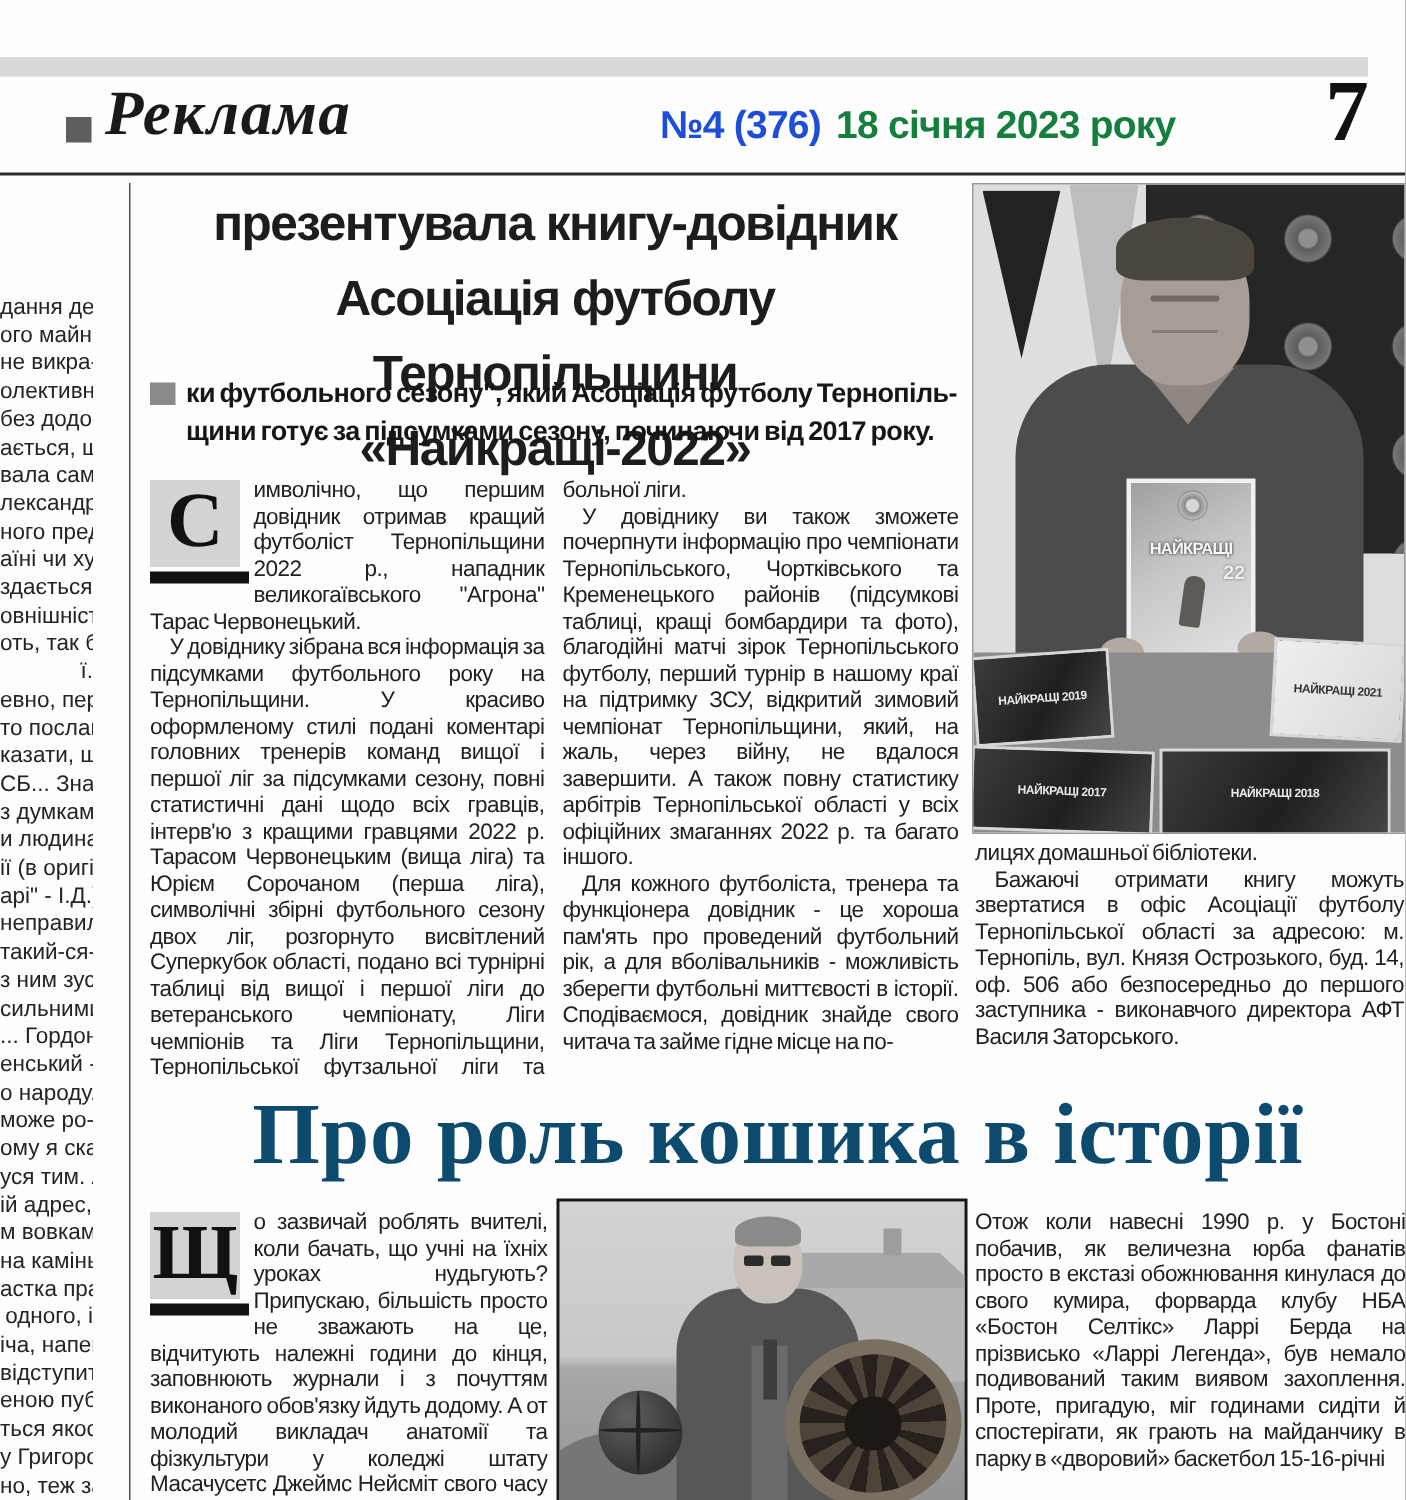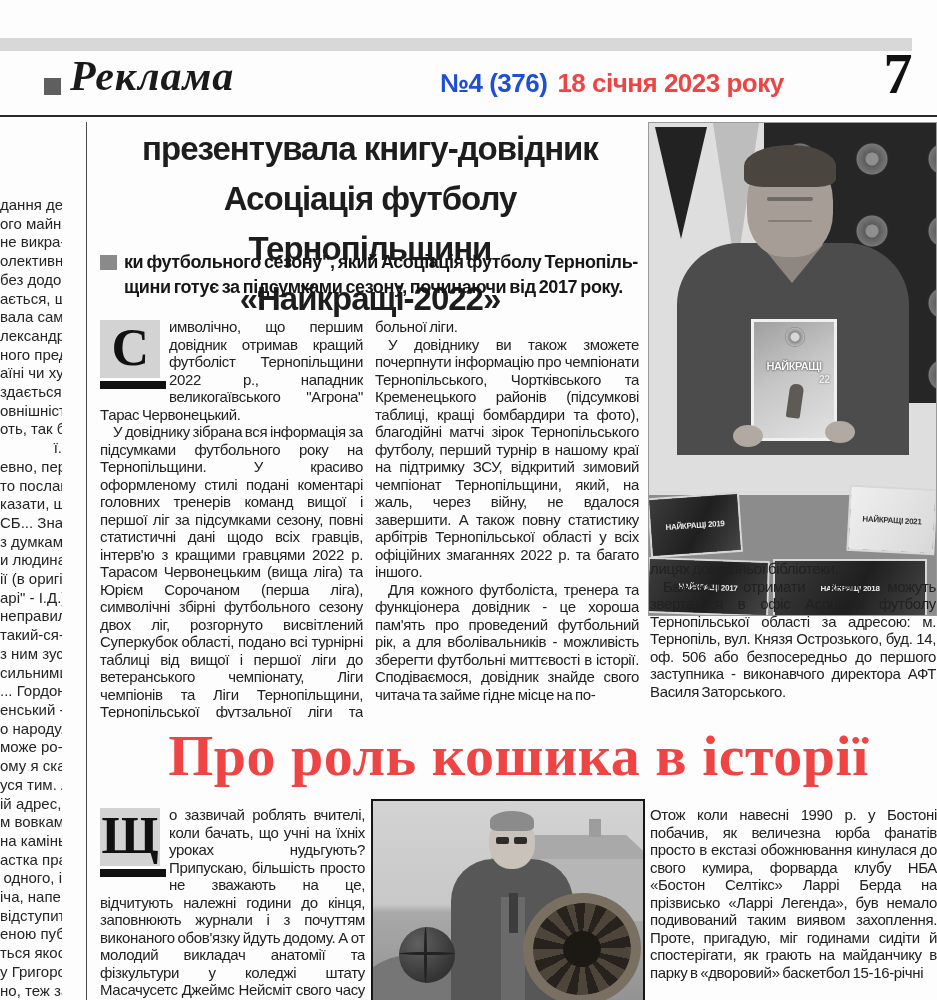--- a/index.html
+++ b/index.html
@@ -12,21 +12,21 @@
   .topbar{position:absolute;left:0;top:38px;width:912px;height:13px;background:#d8d8d8;}
   .section-sq{position:absolute;left:44px;top:78px;width:17px;height:17px;background:#5f5f5f;}
   .section-label{
     position:absolute;left:70px;top:52px;
     font-family:"Liberation Serif",serif;font-style:italic;font-weight:700;
     font-size:42px;color:#1a1a1a;letter-spacing:1px;
   }
   .issue-line{position:absolute;left:440px;top:68px;width:400px;
     font-weight:700;font-size:26px;letter-spacing:-0.5px;white-space:nowrap;}
   .issue-number{color:#1d4ed8;margin-right:10px;}
-  .issue-date{color:#ef4444;}
+  .issue-date{color:#15803d;}
   .page-number{position:absolute;left:868px;top:40px;width:60px;text-align:center;
     font-family:"Liberation Serif",serif;font-weight:700;font-size:58px;color:#111;}
   .header-rule{position:absolute;left:0;top:115px;width:937px;height:2px;background:#2a2a2a;}
   
   .left-strip{
     position:absolute;left:0;top:196px;width:62px;height:804px;overflow:hidden;
     font-size:15px;line-height:18.7px;color:#242424;text-align:right;white-space:nowrap;
   }
   .column-rule{position:absolute;left:86px;top:122px;width:1px;height:878px;background:#4a4a4a;}
   
@@ -46,21 +46,21 @@
   .bodycol p.ind{text-indent:13px;}
   .a1-col1{position:absolute;left:100px;top:318px;width:263px;height:400px;}
   .a1-col2{position:absolute;left:375px;top:318px;width:264px;height:400px;}
   .a1-col3{position:absolute;left:650px;top:560px;width:286px;height:160px;}
   
   .dropcap-wrap{float:left;width:60px;margin:2px 9px 0 0;}
   .dropcap-letter{display:block;height:58px;background:#d3d3d3;color:#111;
     font-family:"Liberation Serif",serif;font-weight:700;font-size:52px;line-height:56px;text-align:center;}
   .dropcap-bar{display:block;height:8px;background:#111;margin-top:3px;width:66px;}
   
-  .photo1{position:absolute;left:649px;top:123px;width:287px;height:492px;background:#dedede;
+  .photo1{position:absolute;left:649px;top:123px;width:287px;height:432px;background:#dedede;
     overflow:hidden;outline:1px solid #9a9a9a;}
   .p1-panel{position:absolute;right:0;top:0;width:60%;height:57%;background:#262626;
     background-image:radial-gradient(circle at 36px 36px,#8f8f8f 6px,#5c5c5c 7px,#767676 15px,#2e2e2e 16px,rgba(0,0,0,0) 17px);
     background-size:72px 72px;}
   .p1-pennant1{position:absolute;left:6px;top:4px;width:52px;height:112px;background:#222;
     clip-path:polygon(0 0,100% 0,50% 100%);}
   .p1-pennant2{position:absolute;left:64px;top:0;width:46px;height:150px;background:#bdbdbd;
     clip-path:polygon(0 0,100% 0,50% 100%);}
   .p1-head{position:absolute;left:98px;top:30px;width:86px;height:104px;background:#a69e96;
     border-radius:46% 46% 42% 42%;}
@@ -73,36 +73,36 @@
   .p1-vneck{position:absolute;left:112px;top:122px;width:62px;height:38px;background:#8e8781;
     clip-path:polygon(0 0,100% 0,50% 100%);}
   .p1-book{position:absolute;left:102px;top:196px;width:86px;height:122px;
     background:linear-gradient(150deg,#9f9f9f 0%,#c6c6c6 45%,#e2e2e2 100%);
     border:3px solid #f0f0f0;box-sizing:border-box;}
   .p1-book-logo{position:absolute;left:31px;top:5px;width:20px;height:20px;border-radius:50%;
     background:radial-gradient(circle,#d7d7d7 4px,#8a8a8a 5px,#b9b9b9 9px,#777 10px);}
   .p1-book-title{position:absolute;left:0;top:38px;width:100%;text-align:center;
     font-weight:700;font-size:11px;letter-spacing:-0.5px;color:#f8f8f8;
     text-shadow:0 0 2px #555,0 0 2px #555;}
-  .p1-book-year{position:absolute;right:4px;top:52px;font-weight:700;font-size:10px;color:#eee;
+  .p1-book-year{position:absolute;right:4px;top:52px;font-weight:700;font-size:13px;color:#eee;
     text-shadow:0 0 2px #666;}
   .p1-book-player{position:absolute;left:34px;top:62px;width:14px;height:34px;background:#5e5a55;
     border-radius:6px 6px 2px 2px;transform:rotate(8deg);}
   .p1-hand{position:absolute;width:30px;height:22px;background:#b2aaa2;border-radius:50%;}
   .p1-table{position:absolute;left:0;bottom:0;width:100%;height:120px;background:#8c8c8c;}
   .p1-cover{position:absolute;background:linear-gradient(120deg,#3c3c3c,#1f1f1f 55%,#454545);
     color:#e9e9e9;font-weight:700;font-size:8px;letter-spacing:-0.3px;
     display:flex;align-items:center;justify-content:center;text-align:center;
     box-shadow:0 0 0 2px #d7d7d7;}
   .p1-cover.white{background:linear-gradient(120deg,#efefef,#d8d8d8);color:#333;}
   
   .a2-headline{
     position:absolute;left:100px;top:716px;width:837px;text-align:center;
     font-family:"Liberation Serif",serif;font-weight:700;font-size:58px;line-height:80px;
-    color:#ef4444;letter-spacing:0.5px;
+    color:#0c4a6e;letter-spacing:0.5px;
   }
   .a2-col1{position:absolute;left:100px;top:806px;width:265px;height:194px;}
   .a2-col2{position:absolute;left:650px;top:806px;width:287px;height:194px;}
   
   .photo2{position:absolute;left:371px;top:799px;width:270px;height:215px;border:2px solid #161616;
     background:linear-gradient(#d3d3d3 0%,#c8c8c8 48%,#a8a8a8 52%,#8f8f8f 100%);overflow:hidden;}
   .p2-building{position:absolute;right:-6px;top:56px;width:156px;height:64px;background:#b6b6b6;}
   .p2-building::before{content:'';position:absolute;left:-14px;top:-22px;width:184px;height:24px;
     background:#a9a9a9;clip-path:polygon(6% 100%,20% 0,80% 0,94% 100%);}
   .p2-building::after{content:'';position:absolute;left:96px;top:-38px;width:12px;height:18px;background:#9d9d9d;}

